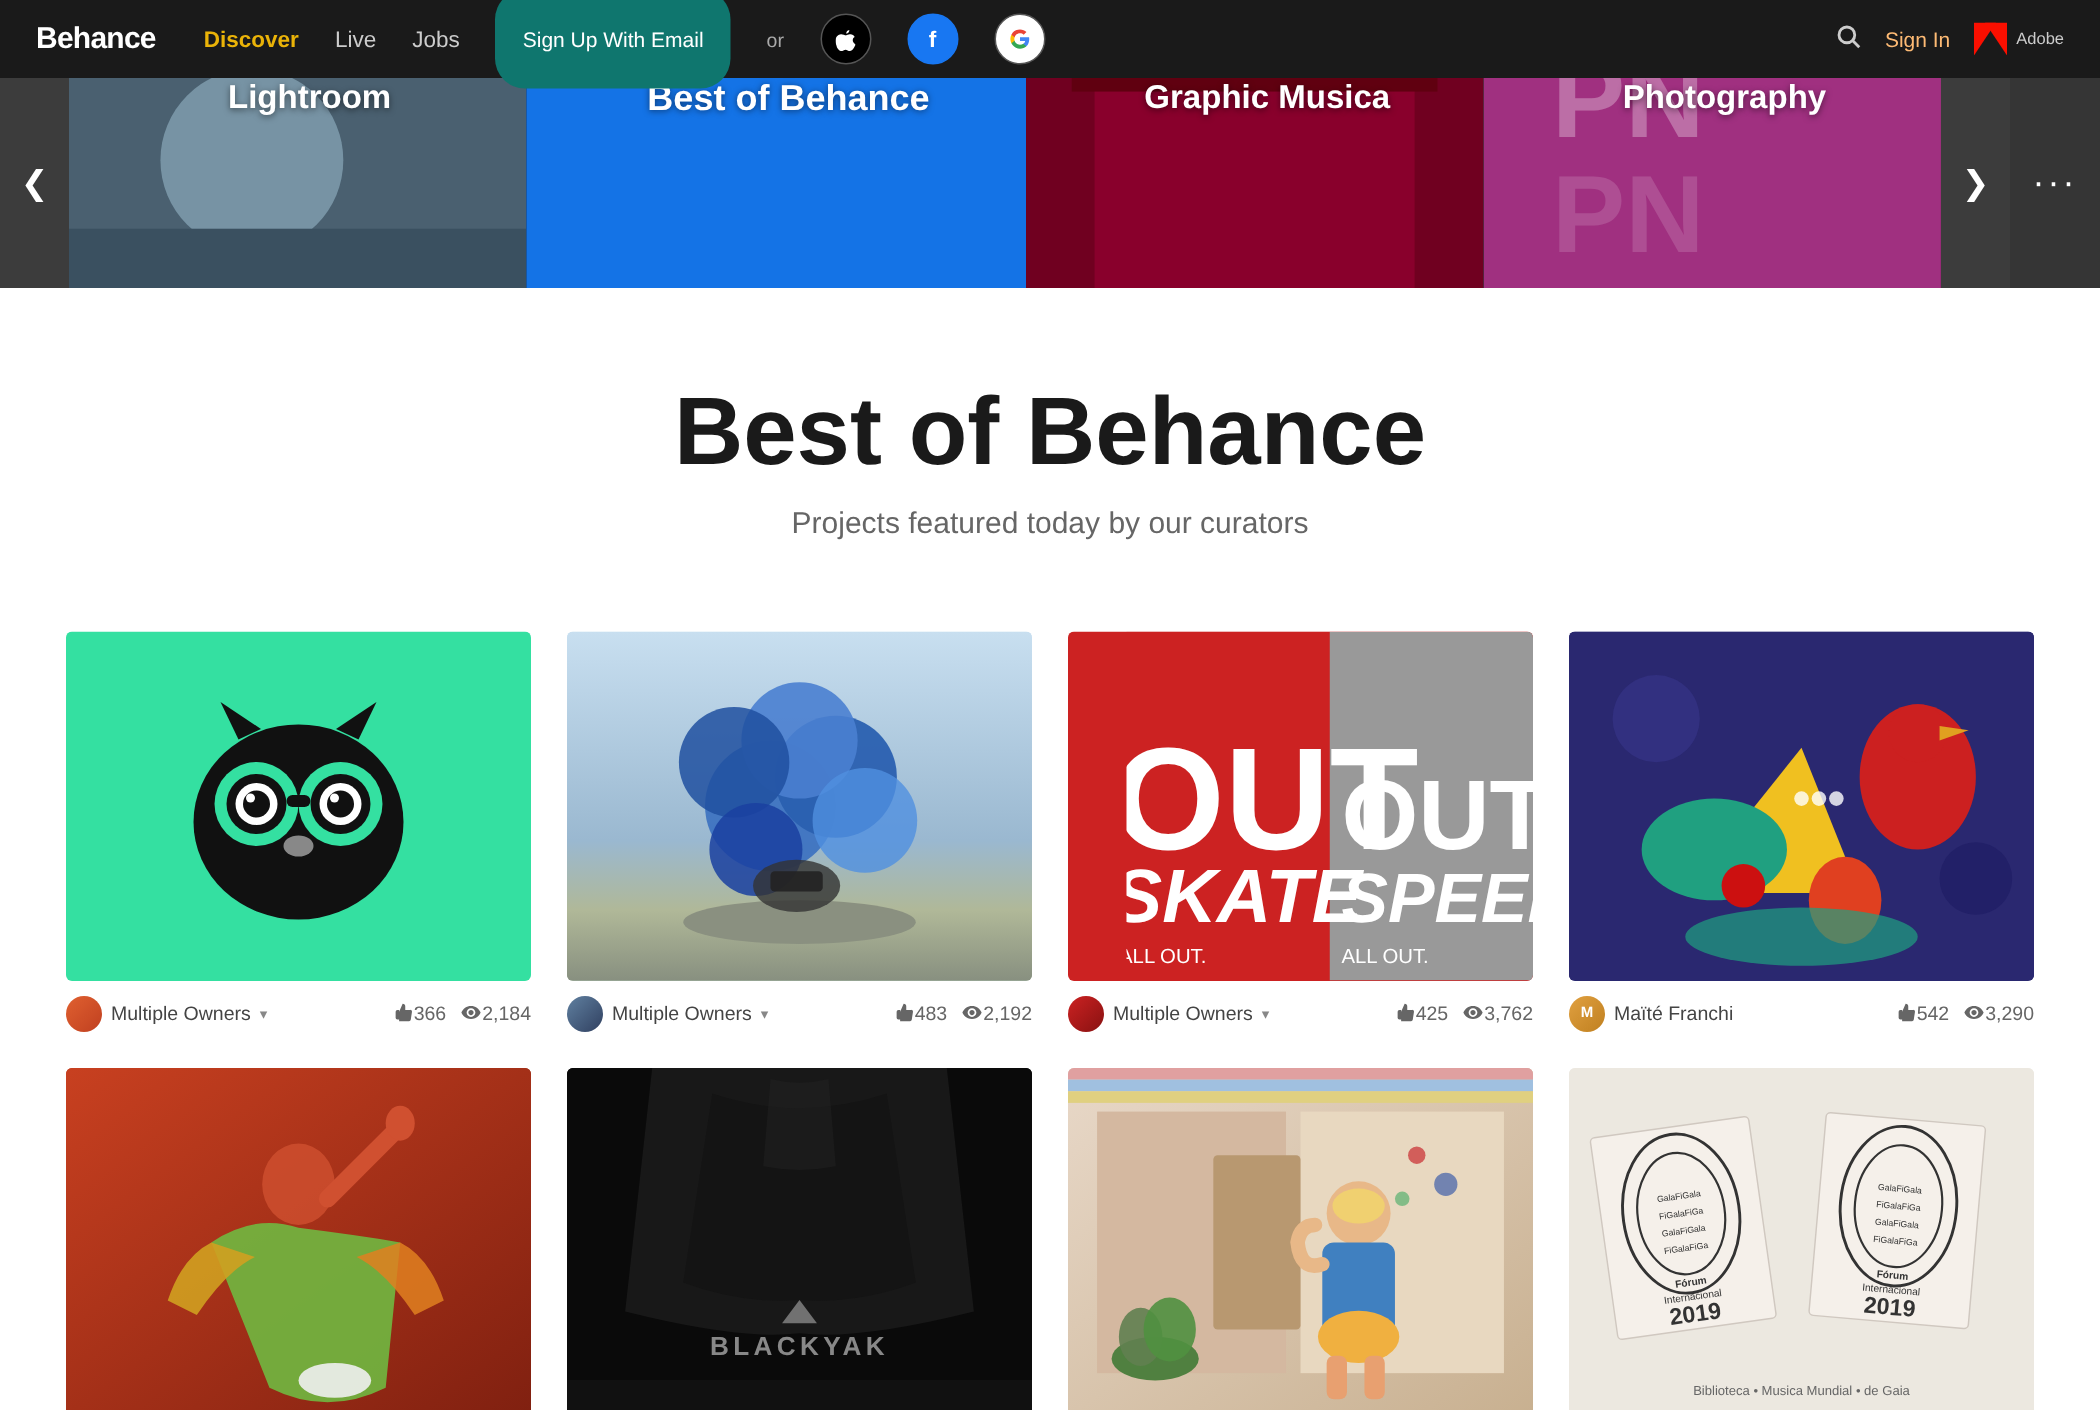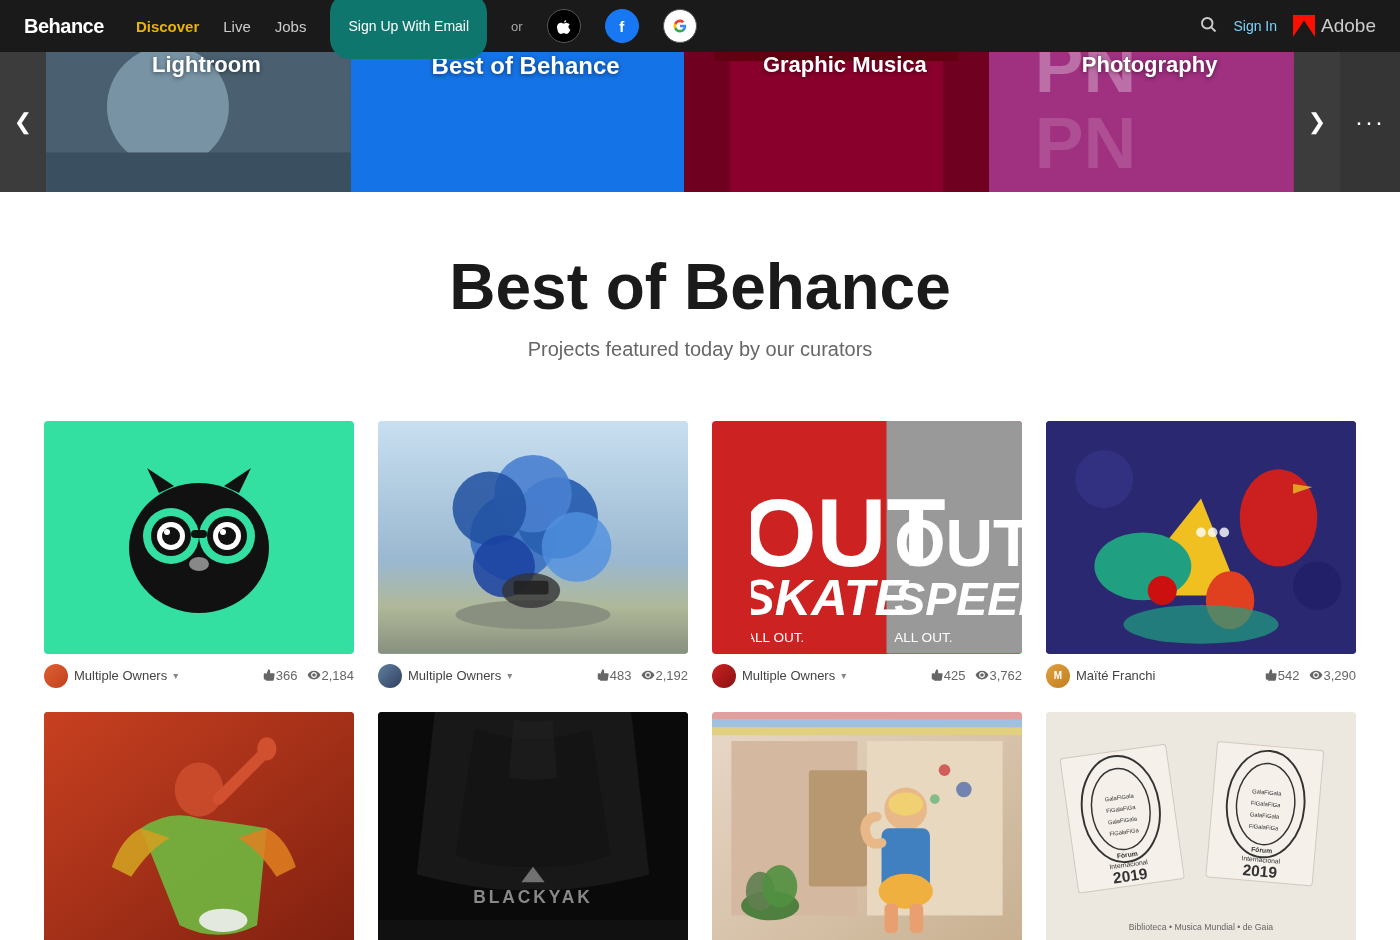--- a/index.html
+++ b/index.html
@@ -75,30 +75,30 @@
       margin-left: auto;
     }
     .search-icon-btn {
       background: none;
       border: none;
       color: #ccc;
       cursor: pointer;
       font-size: 18px;
     }
     .signin-link {
-      color: #7dd3fc;
+      color: #fdba74;
       font-size: 14px;
       cursor: pointer;
     }
     .adobe-logo {
       display: flex;
       align-items: center;
       gap: 6px;
       color: #ccc;
-      font-size: 19px;
+      font-size: 11px;
     }
     .adobe-icon {
       width: 22px;
       height: 22px;
     }
 
     
     .category-bar {
       display: flex;
       align-items: stretch;

